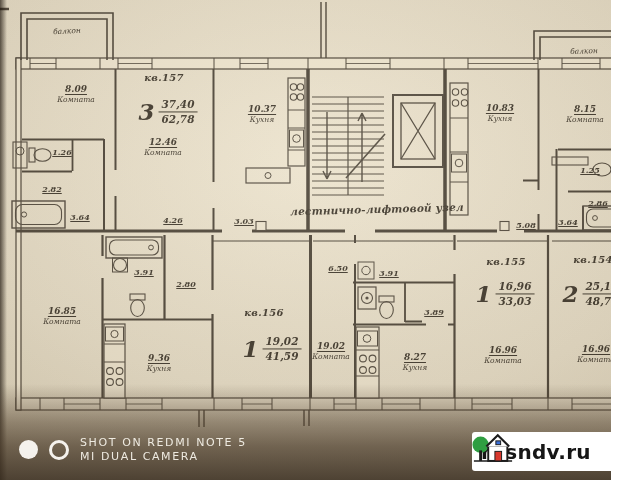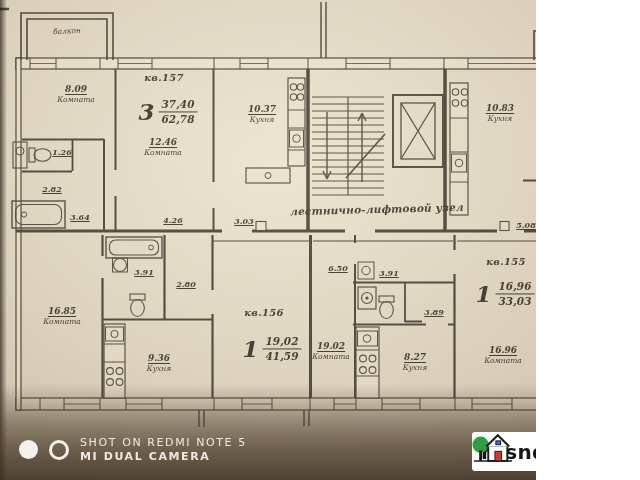--- a/index.html
+++ b/index.html
@@ -1,16 +1,16 @@
 <!DOCTYPE html>
 <html><head>
 <meta charset="utf-8">
 <style>
   html,body{margin:0;padding:0;}
-  #stage{position:relative;width:536px;height:480px;overflow:hidden;
+  #stage{position:relative;width:611px;height:480px;overflow:hidden;
     background:radial-gradient(120% 95% at 55% 30%, #ece3ce 0%, #e5dcc6 55%, #d7cdb4 100%);
     font-family:"DejaVu Serif", serif;}
   svg{position:absolute;left:0;top:0;}
   .wfill{fill:#efe6d0;stroke:#4a4236;stroke-width:1.2;}
   .ln{stroke:#4a4236;fill:none;}
   .fx{stroke:#50483c;fill:none;}
   .fxf{fill:#ece3cd;stroke:#50483c;}
   .lbl{position:absolute;transform:translate(-50%,-50%);text-align:center;color:#3c352a;white-space:nowrap;font-style:italic;}
   .r-area{font-weight:bold;font-size:9px;text-decoration:underline;text-underline-offset:2px;}
   .r-name{font-size:7.5px;margin-top:1px;}
@@ -278,21 +278,21 @@
   <div class="lbl dim" style="left:590px;top:170px;">1.25</div>
   <div class="lbl dim" style="left:598px;top:203px;">2.86</div>
 
   <div class="overlay"></div>
 
   <div class="wm-cam">
     <span class="c-fill"></span>
     <span class="c-ring"></span>
     <span class="cam-txt">
       <span style="display:block;">SHOT ON REDMI NOTE 5</span>
-      <span style="display:block;font-weight:bold;">MI DUAL CAMERA</span>
+      <span style="display:block;">MI DUAL CAMERA</span>
     </span>
   </div>
 
   <div class="wm-site">
     <svg width="42" height="33" viewBox="0 0 44 34">
       <circle cx="9" cy="13" r="8.5" fill="#2f9e41"></circle>
       <rect x="7.5" y="19" width="3" height="11" fill="#1c1c1c"></rect>
       <path d="M2 30H42" stroke="#1c1c1c" stroke-width="1.6"></path>
       <rect x="17" y="14" width="20" height="16" fill="#ffffff" stroke="#1c1c1c" stroke-width="2"></rect>
       <path d="M15 15 27 3 39 15" fill="#ffffff" stroke="#1c1c1c" stroke-width="2.2"></path>

